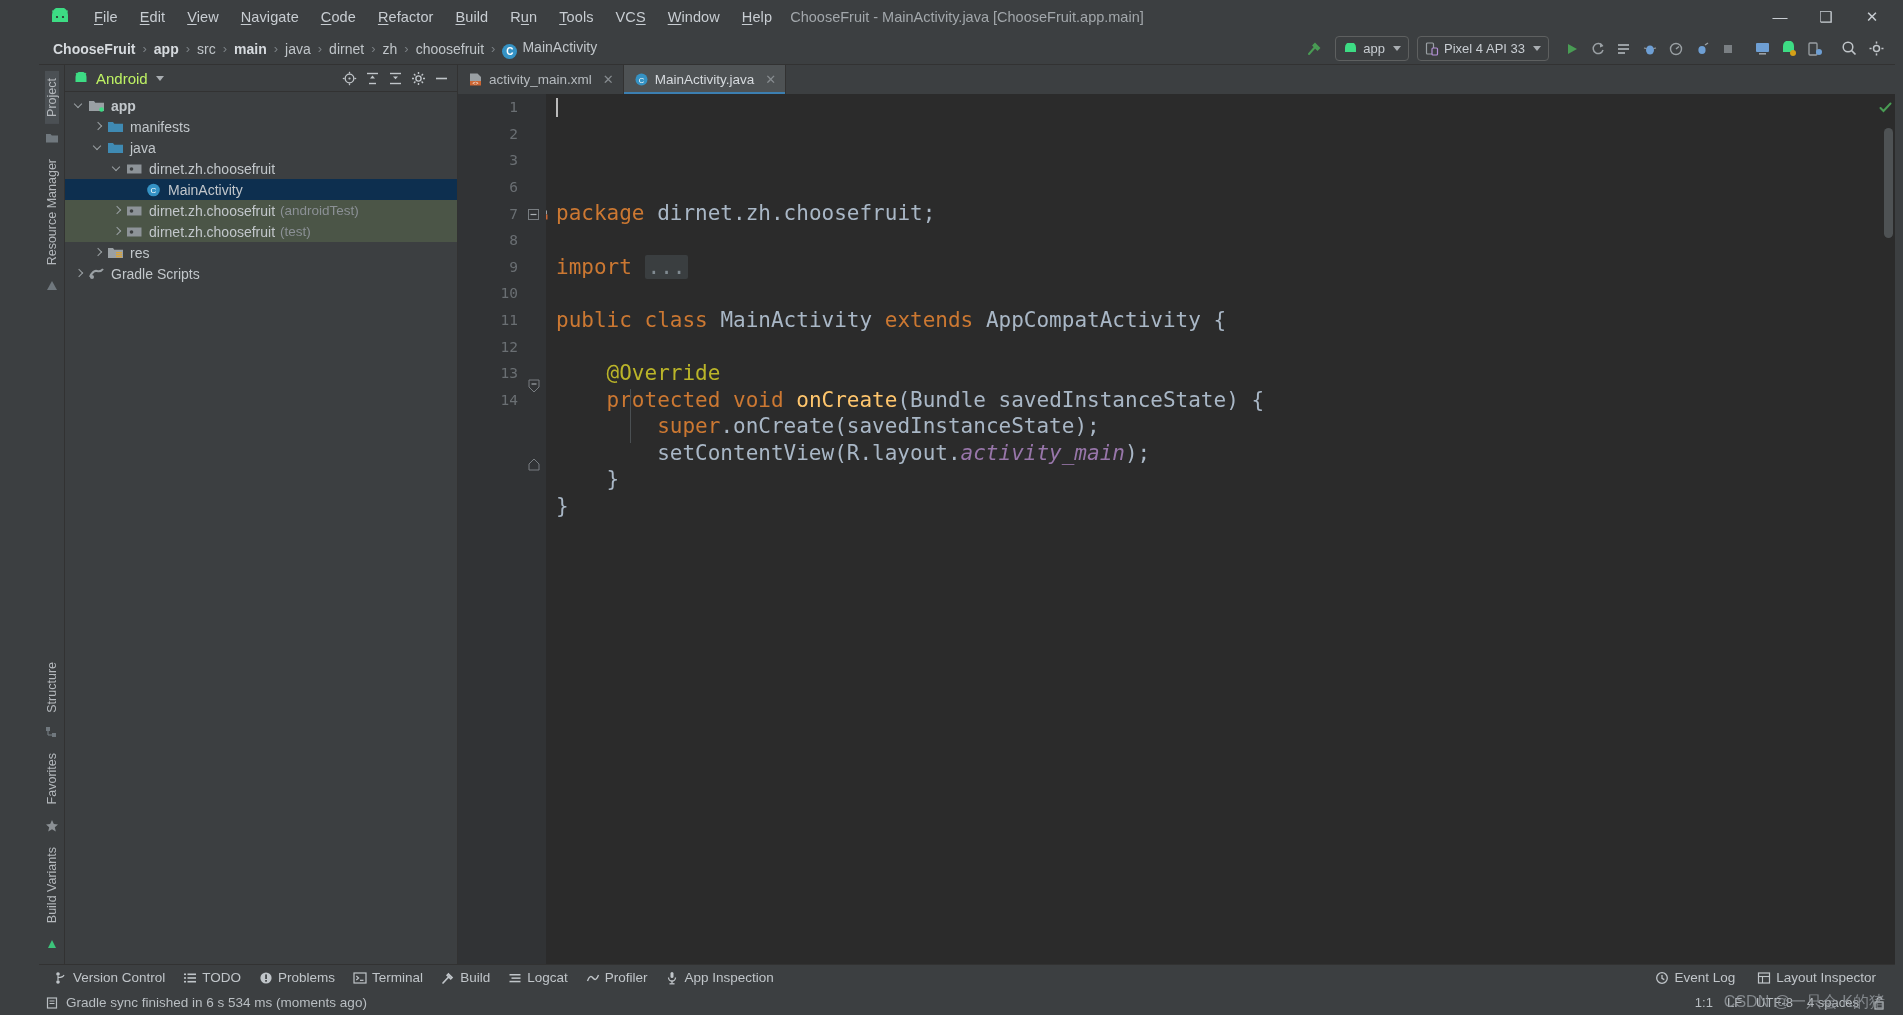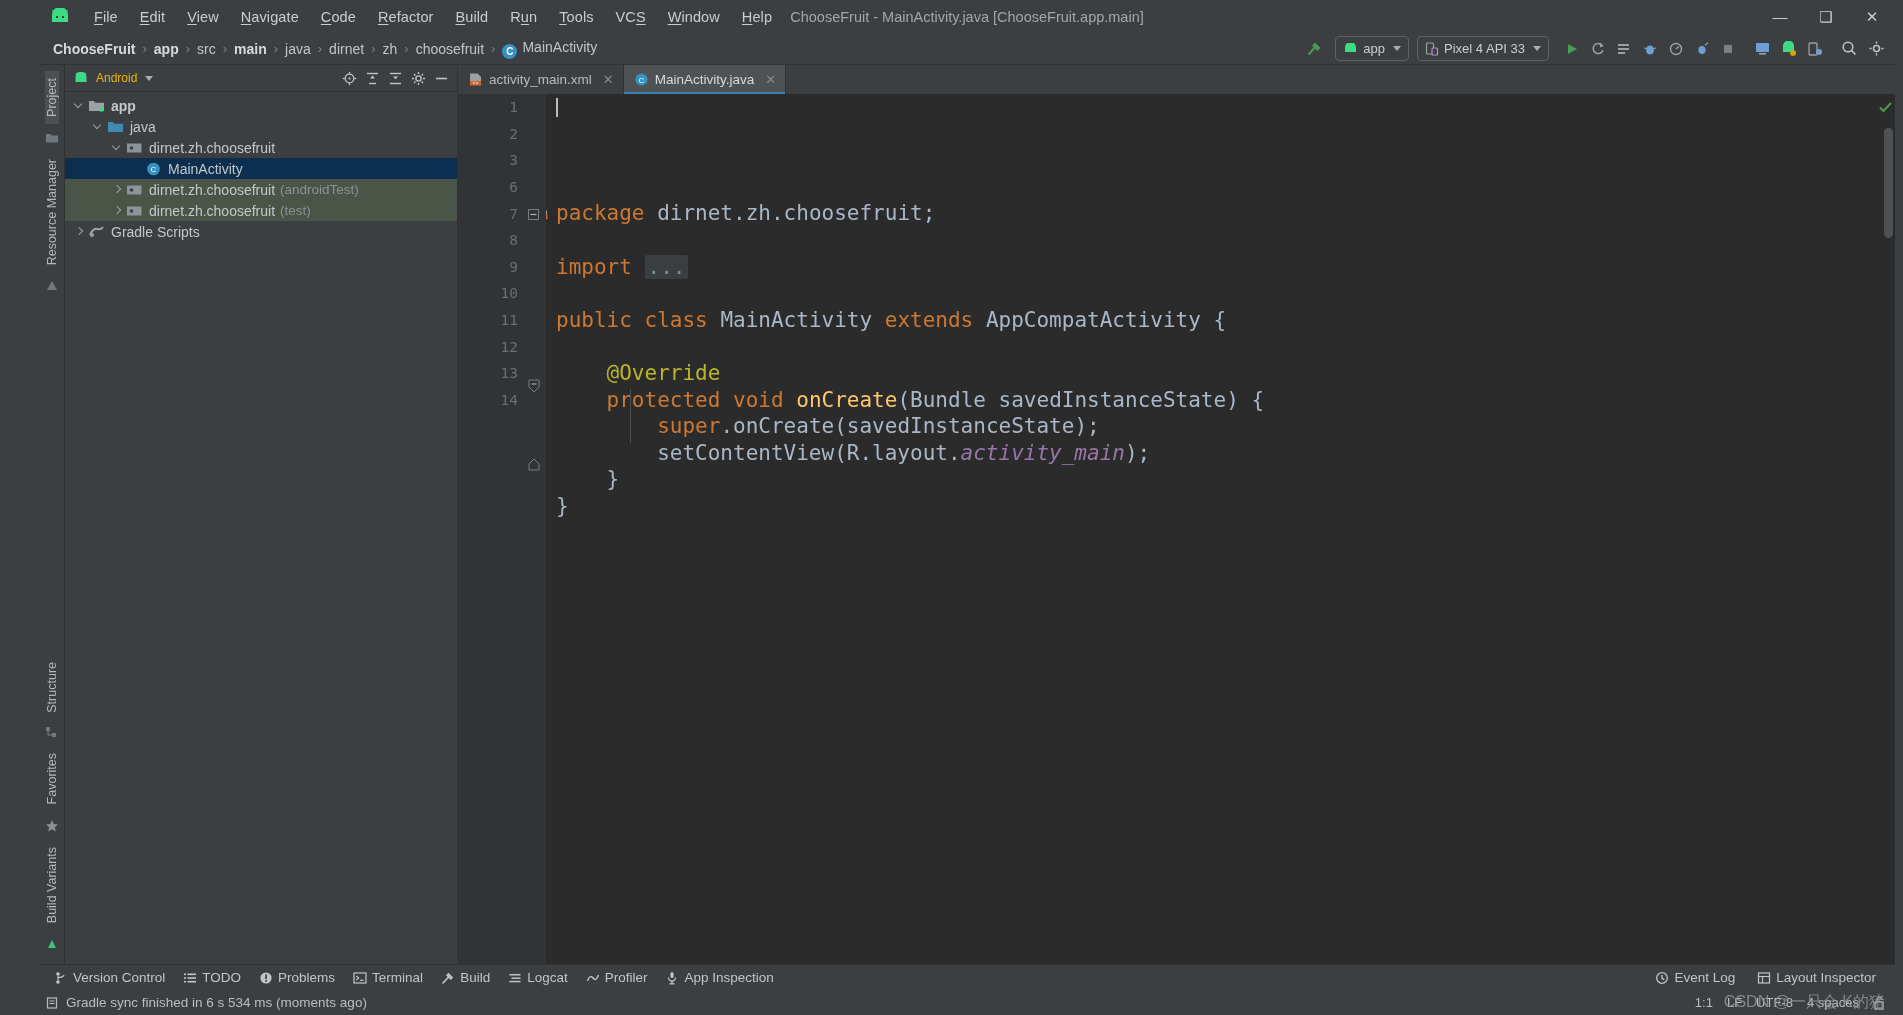--- a/index.html
+++ b/index.html
@@ -81,21 +81,21 @@
 
   
   .project {
     width: 393px; background: #3c3f41; display: flex; flex-direction: column;
     flex-shrink: 0; border-right: 1px solid #323232;
   }
   .proj-head {
     height: 27px; display: flex; align-items: center; padding: 0 6px 0 8px;
     border-bottom: 1px solid #323232; flex-shrink: 0;
   }
-  .proj-title { font-size: 12px; color: #eab308; margin-left: 7px; }
+  .proj-title { font-size: 15px; color: #bef264; margin-left: 7px; }
   .proj-head-right { margin-left: auto; display: flex; align-items: center; gap: 3px; }
   .ph-btn { width: 20px; height: 20px; display: flex; align-items: center; justify-content: center; border-radius: 3px; }
 
   .tree { flex: 1; overflow: hidden; padding-top: 3px; font-size: 14px; }
   .node {
     display: flex; align-items: center; height: 21px; white-space: nowrap;
     cursor: default; padding-right: 6px;
   }
   .node.selected { background: #0d2f4f; }
   .node.testscope { background: #4b5547; }
@@ -475,20 +475,29 @@
             <span class="arrow open"></span>
             <span class="ic">
               <svg width="17" height="15" viewBox="0 0 17 15">
                 <path d="M1 3 L6 3 L7.3 4.8 L16 4.8 L16 13 L1 13 Z" fill="#9aa0a4"></path>
                 <circle cx="13.5" cy="11.5" r="2.3" fill="#3ddc84"></circle>
               </svg>
             </span>
             <span class="node-label bold">app</span>
           </div>
           <div class="node" style="padding-left: 27px;">
+            <span class="arrow "></span>
+            <span class="ic">
+              <svg width="17" height="15" viewBox="0 0 17 15">
+                <path d="M1 3 L6 3 L7.3 4.8 L16 4.8 L16 13 L1 13 Z" fill="#3f8ab3"></path>
+              </svg>
+            </span>
+            <span class="node-label">manifests</span>
+          </div>
+          <div class="node" style="padding-left: 27px;">
             <span class="arrow open"></span>
             <span class="ic">
               <svg width="17" height="15" viewBox="0 0 17 15">
                 <path d="M1 3 L6 3 L7.3 4.8 L16 4.8 L16 13 L1 13 Z" fill="#3f8ab3"></path>
               </svg>
             </span>
             <span class="node-label">java</span>
           </div>
           <div class="node" style="padding-left: 46px;">
             <span class="arrow open"></span>
@@ -524,20 +533,34 @@
           <div class="node testscope" style="padding-left: 46px;">
             <span class="arrow "></span>
             <span class="ic">
               <svg width="17" height="15" viewBox="0 0 17 15">
                 <path d="M1 3.5 L15.5 3.5 L15.5 12.5 L1 12.5 Z" fill="#8d9398"></path>
                 <circle cx="5.5" cy="8" r="1.8" fill="#3c3f41"></circle>
               </svg>
             </span>
             <span class="node-label">dirnet.zh.choosefruit</span>
             <span class="node-sub">(test)</span>
+          </div>
+          <div class="node" style="padding-left: 27px;">
+            <span class="arrow "></span>
+            <span class="ic">
+              <svg width="17" height="15" viewBox="0 0 17 15">
+                <path d="M1 3 L6 3 L7.3 4.8 L16 4.8 L16 13 L1 13 Z" fill="#9aa0a4"></path>
+                <g fill="#d9a43b">
+                  <rect x="9" y="7" width="6" height="1.3"></rect>
+                  <rect x="9" y="9" width="6" height="1.3"></rect>
+                  <rect x="9" y="11" width="6" height="1.3"></rect>
+                </g>
+              </svg>
+            </span>
+            <span class="node-label">res</span>
           </div>
           <div class="node" style="padding-left: 8px;">
             <span class="arrow "></span>
             <span class="ic">
               <svg width="17" height="15" viewBox="0 0 17 15">
                 <path d="M2 11 Q5 4 9 5 Q13 6 15 3" stroke="#9aa0a4" stroke-width="2" fill="none"></path>
                 <circle cx="4" cy="11" r="2" fill="#9aa0a4"></circle>
               </svg>
             </span>
             <span class="node-label">Gradle Scripts</span>

